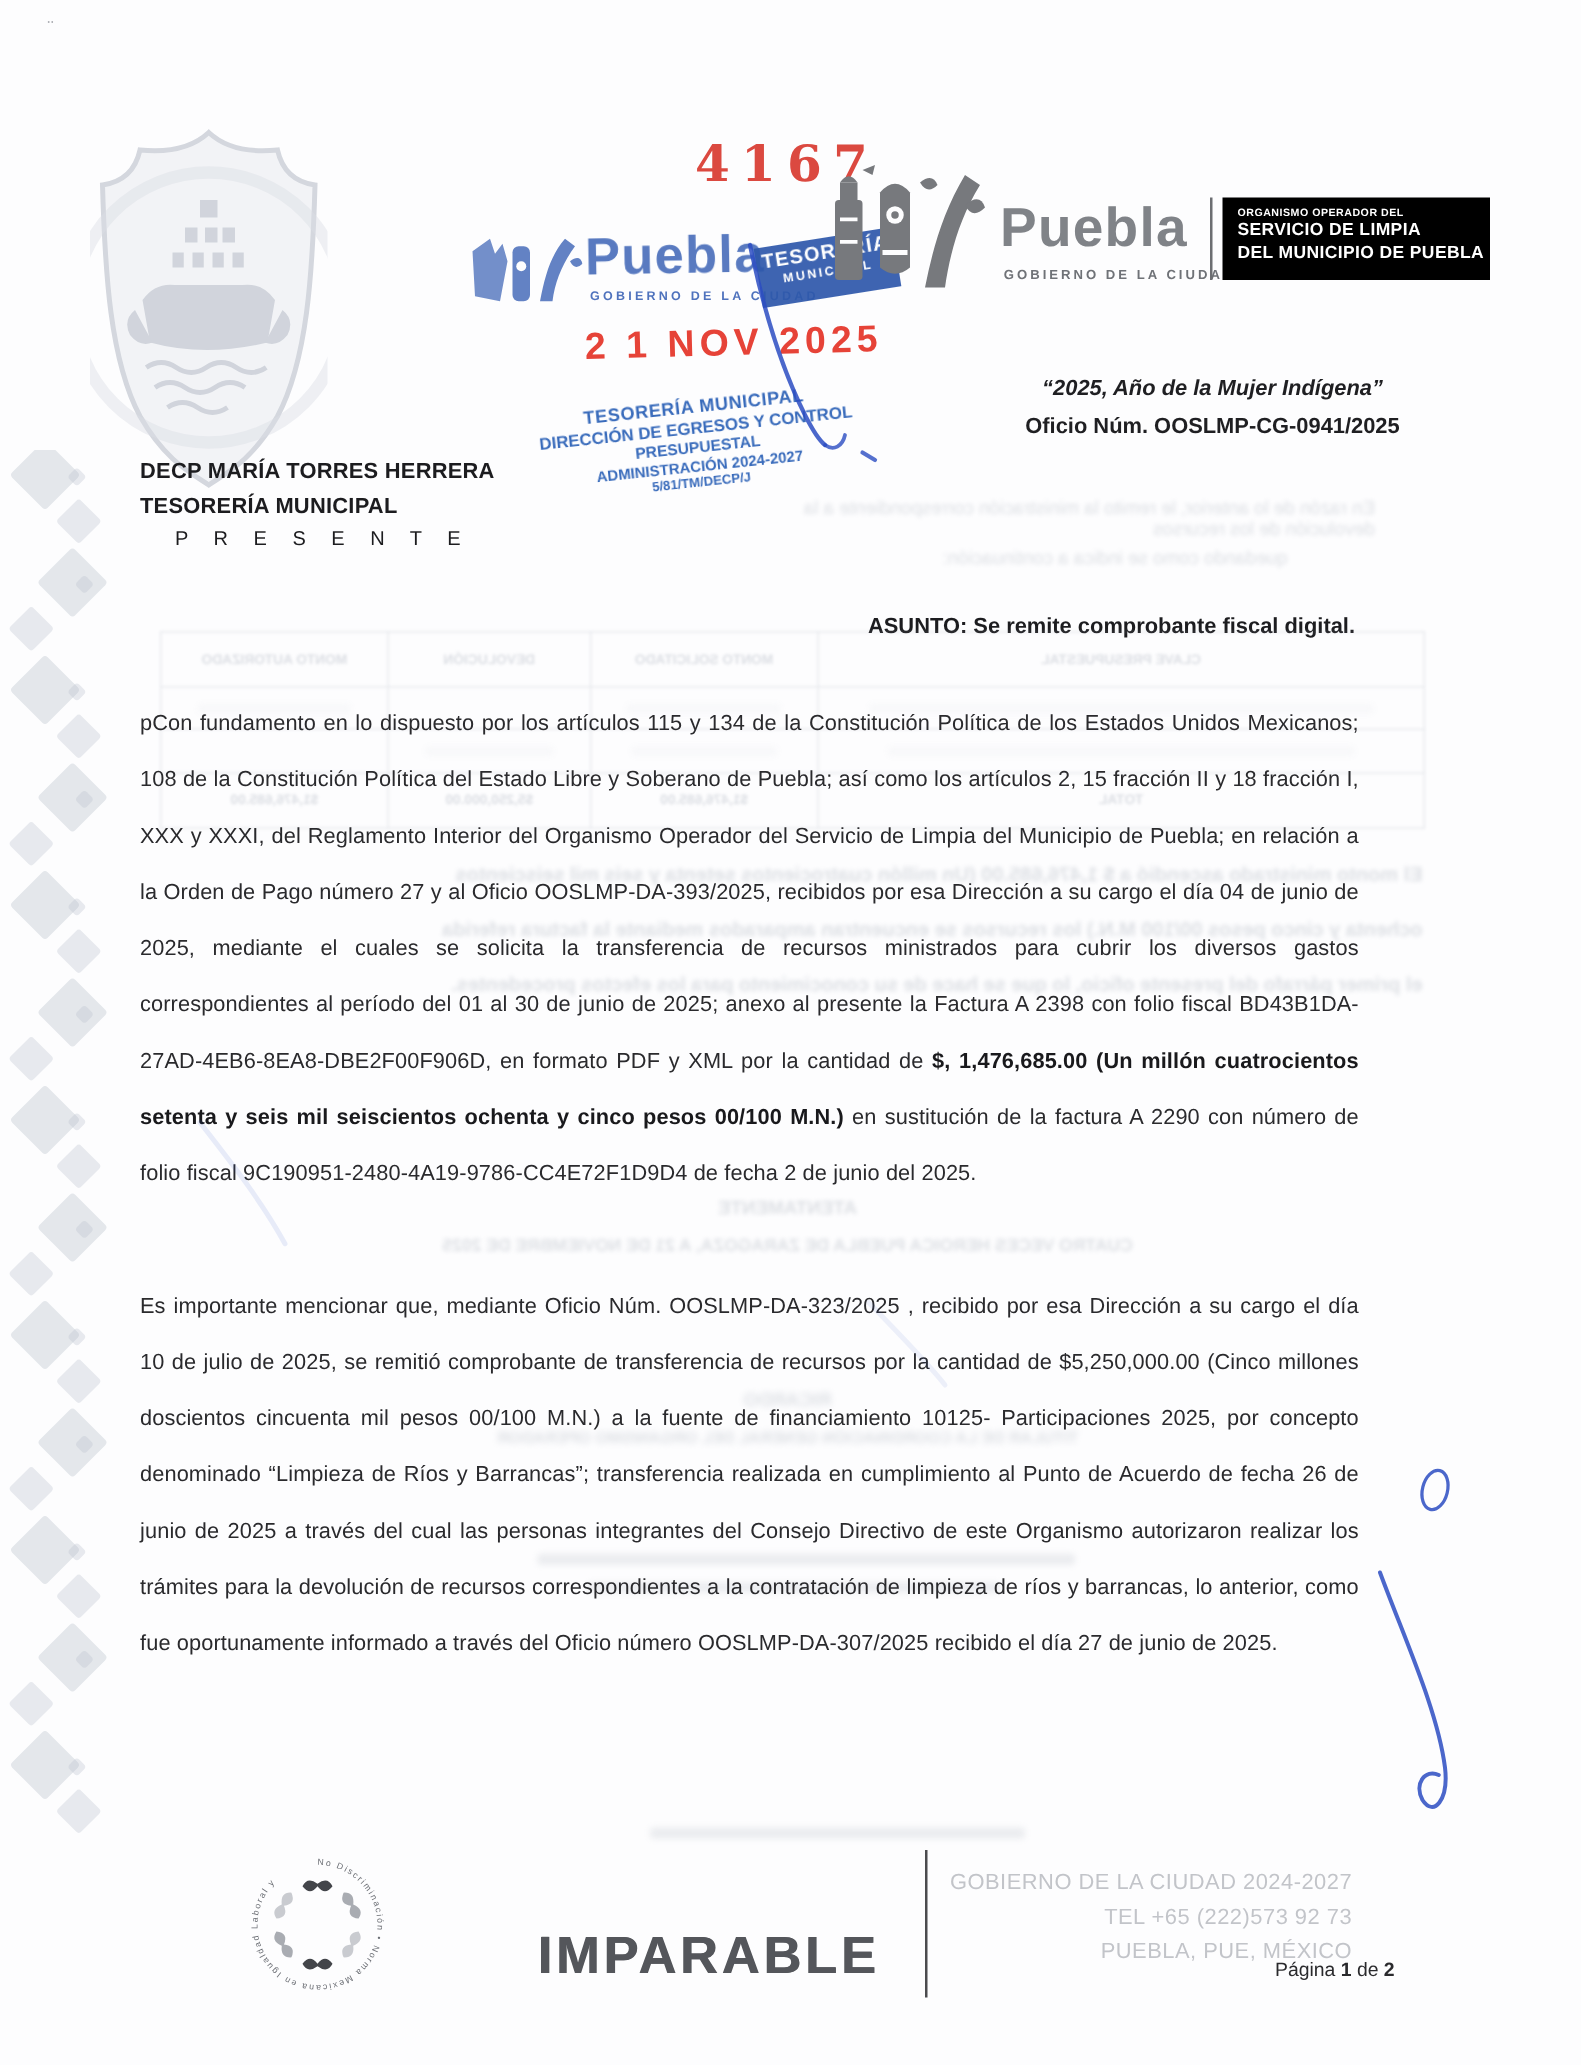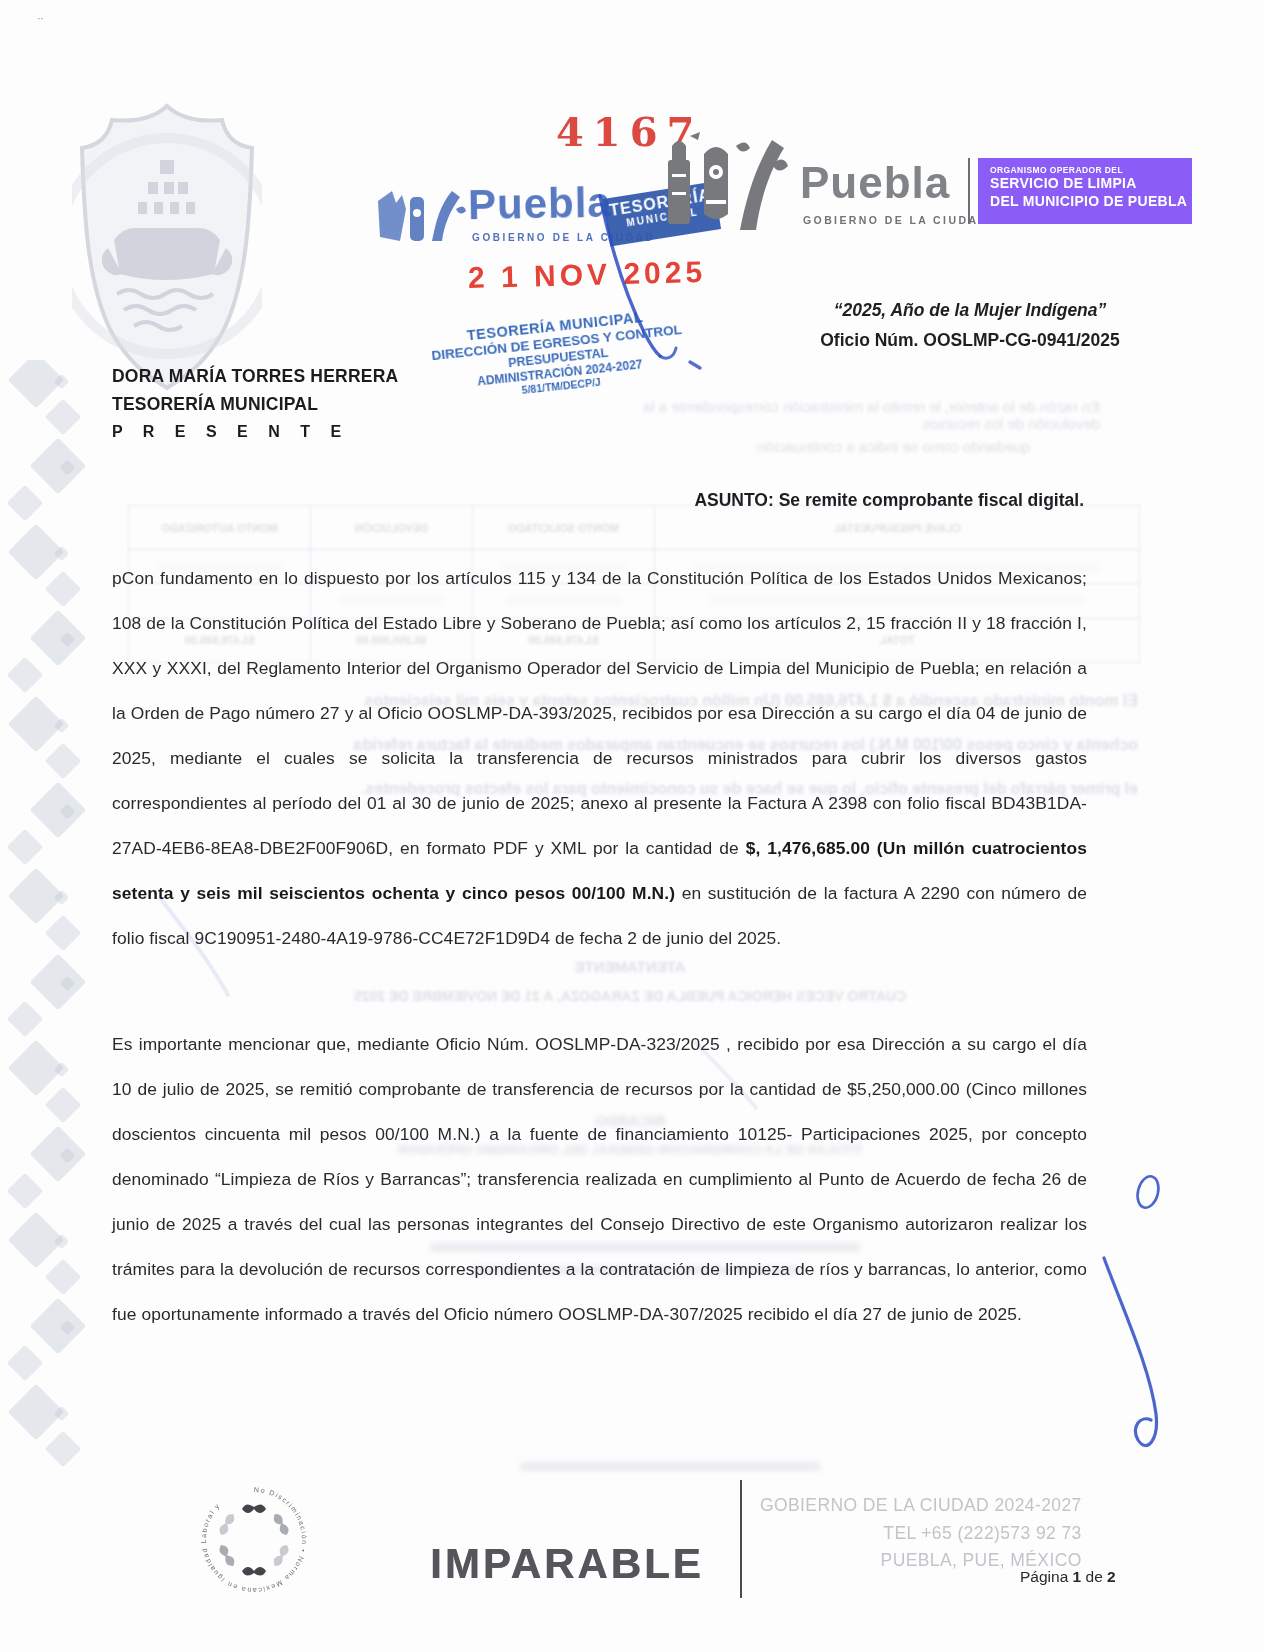--- a/index.html
+++ b/index.html
@@ -33,33 +33,33 @@
   .office-stamp .s1{font-size:14.5px;font-weight:bold;letter-spacing:.5px;}
   .office-stamp .s2{font-size:13.5px;font-weight:bold;}
   .office-stamp .s3{font-size:12.5px;font-weight:bold;}
   .office-stamp .s4{font-size:12px;font-weight:bold;}
   .office-stamp .s5{font-size:10.5px;font-weight:bold;}
   
   .hdr-icons{left:660px;top:130px;width:135px;height:106px;}
   .hdr-word{left:800px;top:158px;font-size:44px;font-weight:bold;color:#808388;letter-spacing:1px;}
   .hdr-gob{left:803px;top:214px;font-size:10.5px;font-weight:bold;letter-spacing:2.4px;color:#6f7277;}
   .hdr-divider{left:968px;top:158px;width:2px;height:66px;background:#6c6e72;}
-  .org-box{left:978px;top:158px;width:214px;height:66px;background:#8b5cf6;color:#fff;
+  .org-box{left:978px;top:158px;width:214px;height:66px;background:#000000;color:#fff;
     padding:7px 0 0 12px;box-sizing:border-box;}
   .org-box .o1{font-size:8.5px;font-weight:bold;letter-spacing:.4px;line-height:1.2;}
   .org-box .o2,.org-box .o3{font-size:14px;font-weight:bold;letter-spacing:.3px;line-height:1.25;}
   
   .year-legend{left:780px;top:300px;width:380px;text-align:center;font-size:17.5px;
     font-weight:bold;font-style:italic;color:#1f1f22;}
   .oficio-num{left:780px;top:330px;width:380px;text-align:center;font-size:17.5px;
     font-weight:bold;color:#1f1f22;}
   
   .recipient{left:112px;top:362px;line-height:28px;color:#1c1c1f;}
   .recipient .r{font-size:17.5px;font-weight:bold;letter-spacing:.2px;}
-  .recipient .sal{font-size:16px;font-weight:bold;letter-spacing:8px;}
+  .recipient .sal{font-size:16px;font-weight:normal;letter-spacing:8px;margin-left:28px;}
   .subject{left:500px;top:490px;width:584px;text-align:right;font-size:17.5px;
     font-weight:bold;color:#1c1c1f;}
   
   .para{left:112px;width:975px;font-size:17.4px;line-height:45px;text-align:justify;
     color:#2a2a2d;letter-spacing:.1px;}
   .para strong{color:#19191c;}
   .p1{top:556px;}
   .p2{top:1022px;}
   
   .bleed{color:#98a0ad;transform:scaleX(-1);filter:blur(1.6px);opacity:.32;}
@@ -204,21 +204,21 @@
   <div class="abs org-box">
     <div class="o1">ORGANISMO OPERADOR DEL</div>
     <div class="o2">SERVICIO DE LIMPIA</div>
     <div class="o3">DEL MUNICIPIO DE PUEBLA</div>
   </div>
 
   <div class="abs year-legend">“2025, Año de la Mujer Indígena”</div>
   <div class="abs oficio-num">Oficio Núm. OOSLMP-CG-0941/2025</div>
 
   <div class="abs recipient">
-    <div class="r">DORA MARÍA TORRES HERRERA</div>
+    <div class="r">DECP MARÍA TORRES HERRERA</div>
     <div class="r">TESORERÍA MUNICIPAL</div>
     <div class="sal">P R E S E N T E</div>
   </div>
 
   <div class="abs subject">ASUNTO: Se remite comprobante fiscal digital.</div>
 
   <div class="abs bleed" style="left:640px;top:398px;width:460px;font-size:15px;">En razón de lo anterior, le remito la ministración correspondiente a la devolución de los recursos</div>
   <div class="abs bleed" style="left:700px;top:438px;width:330px;font-size:15px;">quedando como se indica a continuación:</div>
   <table class="abs bleed-table">
     <tbody>

